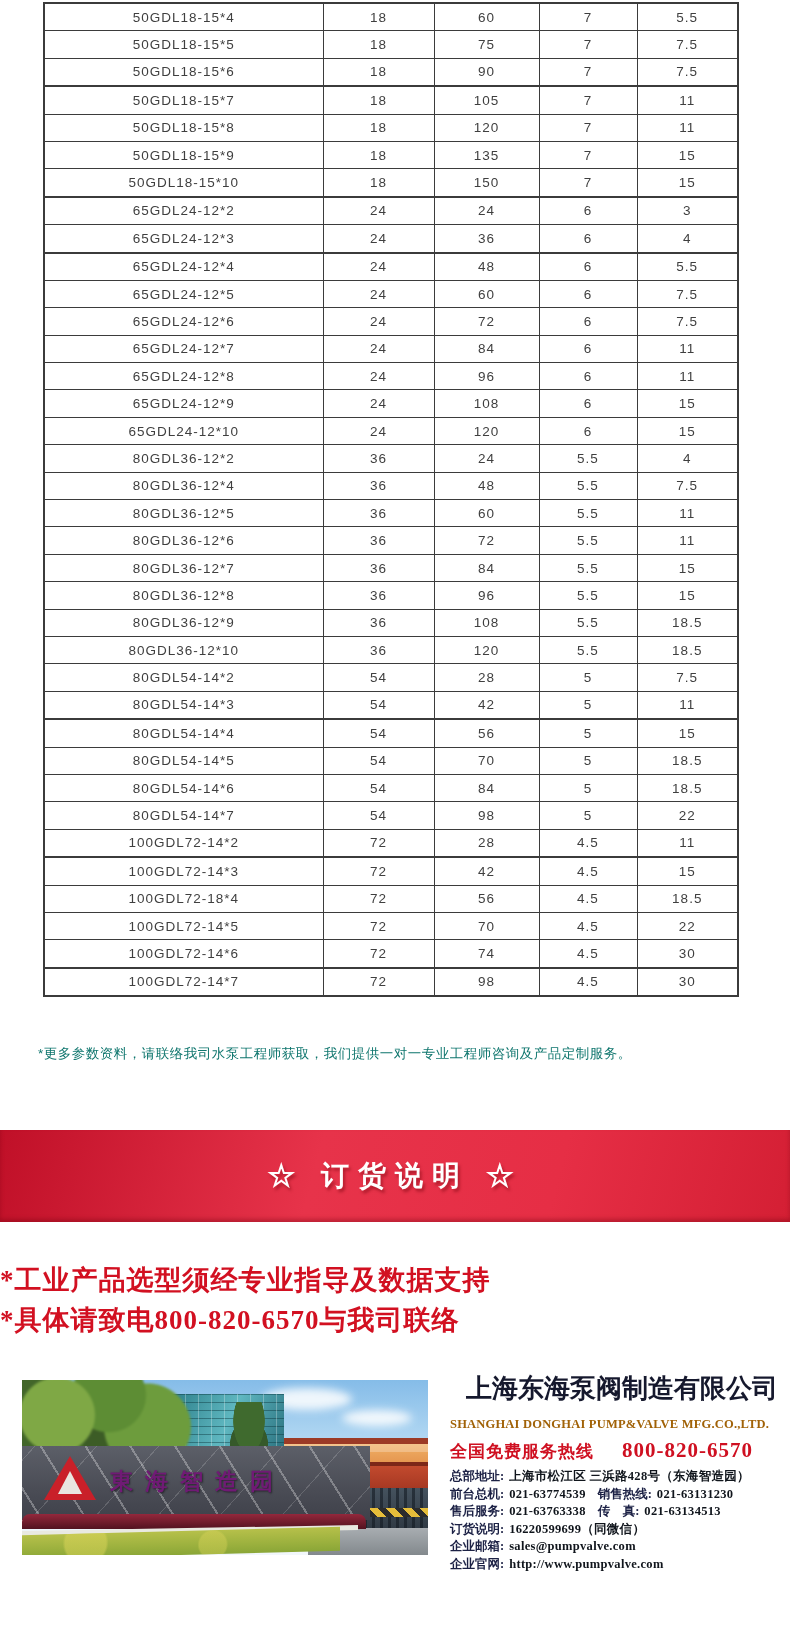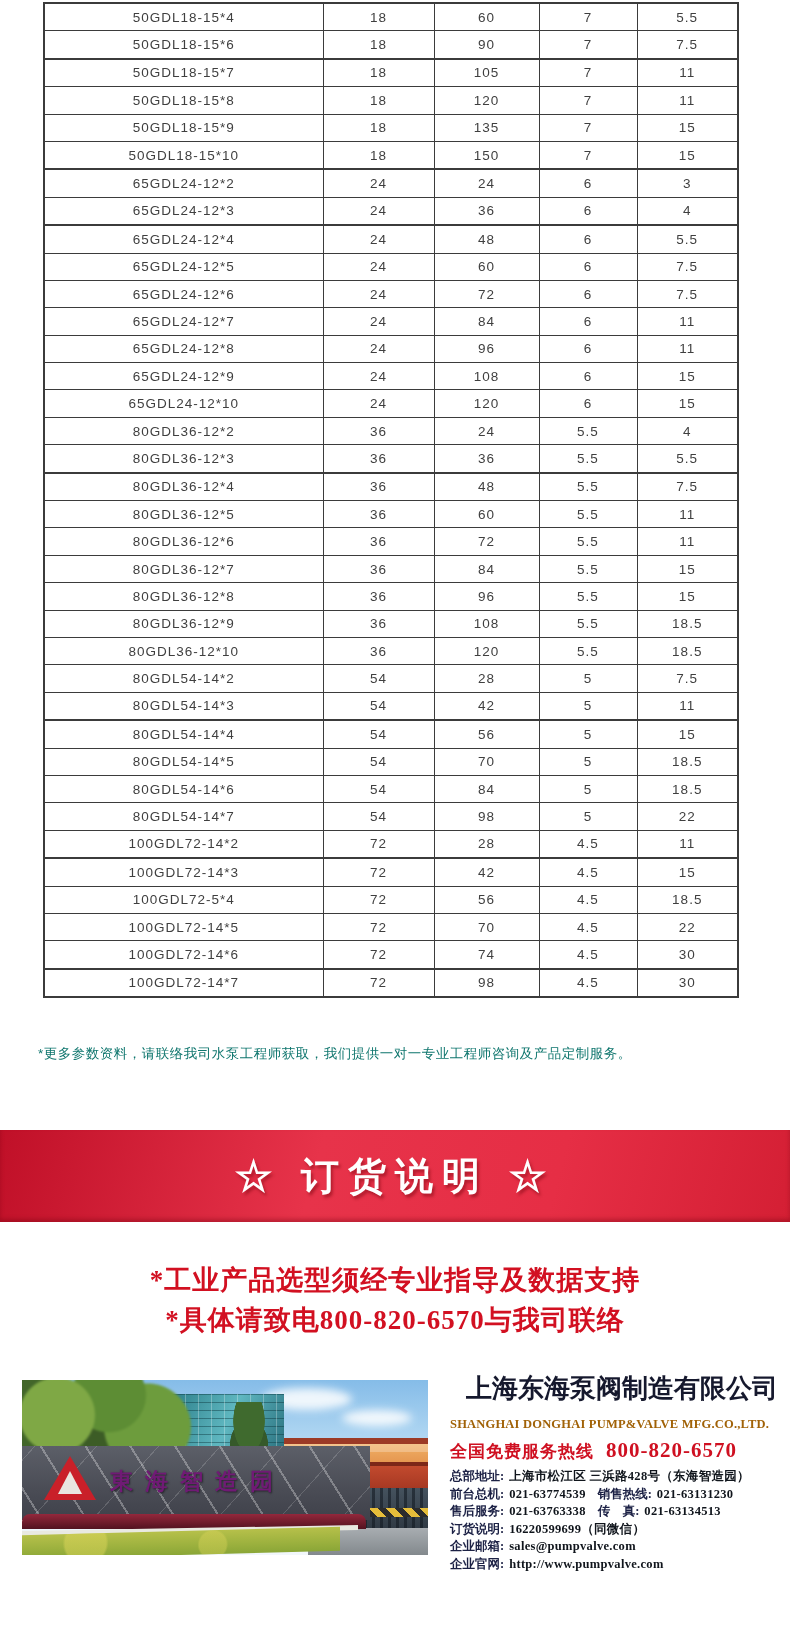--- a/index.html
+++ b/index.html
@@ -26,26 +26,26 @@
     font-size:13.5px;color:#0f766e;letter-spacing:0.5px;
   }
   
   .banner{
     position:absolute;left:0;top:1130px;width:790px;height:92px;
     background:linear-gradient(105deg,#c01028 0%,#e7334a 40%,#e62e45 70%,#d41f34 100%);
     box-shadow:inset 0 -3px 4px rgba(110,0,15,.35);
     display:flex;align-items:center;justify-content:center;
   }
   .banner-title{
-    color:#ffffff;font-size:38px;font-weight:bold;letter-spacing:9px;
+    color:#ffffff;font-size:28px;font-weight:bold;letter-spacing:9px;
     text-shadow:2px 3px 3px rgba(110,0,12,.45);
     font-family:"Liberation Sans",sans-serif;white-space:nowrap;
   }
   
-  .notices{position:absolute;left:0;top:1260px;width:790px;text-align:center;}
+  .notices{position:absolute;left:0;top:1260px;width:790px;}
   .notice-line{
     font-family:"Liberation Serif",serif;font-weight:bold;
     font-size:27px;color:#d21021;line-height:40px;letter-spacing:1px;white-space:nowrap;
   }
   
   .photo{
     position:absolute;left:22px;top:1380px;width:406px;height:175px;
     overflow:hidden;background:#bcd9ef;
   }
   .photo *{position:absolute;}
@@ -124,21 +124,21 @@
     font-size:26px;font-weight:bold;color:#15182d;letter-spacing:0px;
     white-space:nowrap;font-family:"Liberation Sans",sans-serif;margin-left:6px;text-align:center;
   }
   .company-en{
     margin-top:11px;font-size:12.5px;font-weight:bold;color:#a16207;
     letter-spacing:0.2px;font-family:"Liberation Serif",serif;white-space:nowrap;
   }
   .hotline{margin-top:6px;white-space:nowrap;font-weight:bold;color:#cf1021;
     font-family:"Liberation Serif",serif;}
   .hotline .hl-label{font-size:17px;letter-spacing:1px;}
-  .hotline .hl-num{font-size:21px;letter-spacing:1px;margin-left:8px;}
+  .hotline .hl-num{font-size:21px;letter-spacing:1px;margin-left:24px;}
   .contact-lines{margin-top:5px;}
   .cline{
     font-family:"Liberation Serif",serif;font-weight:bold;font-size:12.5px;
     color:#141414;line-height:17.6px;white-space:nowrap;
   }
   .clabel{color:#1c2145;margin-right:5px;}
   .cseg + .cseg{margin-left:12px;}
   .cvalue{color:#10151c;letter-spacing:0.3px;}
 </style>
 </head>
@@ -155,20 +155,27 @@
         <col style="width:101px">
     </colgroup>
     <tbody>
         <tr>
           <td>50GDL18-15*4</td>
           <td>18</td>
           <td>60</td>
           <td>7</td>
           <td>5.5</td>
         </tr>
+        <tr>
+          <td>50GDL18-15*5</td>
+          <td>18</td>
+          <td>75</td>
+          <td>7</td>
+          <td>7.5</td>
+        </tr>
         <tr class="thick">
           <td>50GDL18-15*6</td>
           <td>18</td>
           <td>90</td>
           <td>7</td>
           <td>7.5</td>
         </tr>
         <tr>
           <td>50GDL18-15*7</td>
           <td>18</td>
@@ -260,27 +267,20 @@
           <td>6</td>
           <td>15</td>
         </tr>
         <tr>
           <td>80GDL36-12*2</td>
           <td>36</td>
           <td>24</td>
           <td>5.5</td>
           <td>4</td>
         </tr>
-        <tr class="thick">
-          <td>80GDL36-12*3</td>
-          <td>36</td>
-          <td>36</td>
-          <td>5.5</td>
-          <td>5.5</td>
-        </tr>
         <tr>
           <td>80GDL36-12*4</td>
           <td>36</td>
           <td>48</td>
           <td>5.5</td>
           <td>7.5</td>
         </tr>
         <tr>
           <td>80GDL36-12*5</td>
           <td>36</td>
@@ -373,21 +373,21 @@
           <td>11</td>
         </tr>
         <tr>
           <td>100GDL72-14*3</td>
           <td>72</td>
           <td>42</td>
           <td>4.5</td>
           <td>15</td>
         </tr>
         <tr>
-          <td>100GDL72-5*4</td>
+          <td>100GDL72-18*4</td>
           <td>72</td>
           <td>56</td>
           <td>4.5</td>
           <td>18.5</td>
         </tr>
         <tr>
           <td>100GDL72-14*5</td>
           <td>72</td>
           <td>70</td>
           <td>4.5</td>

